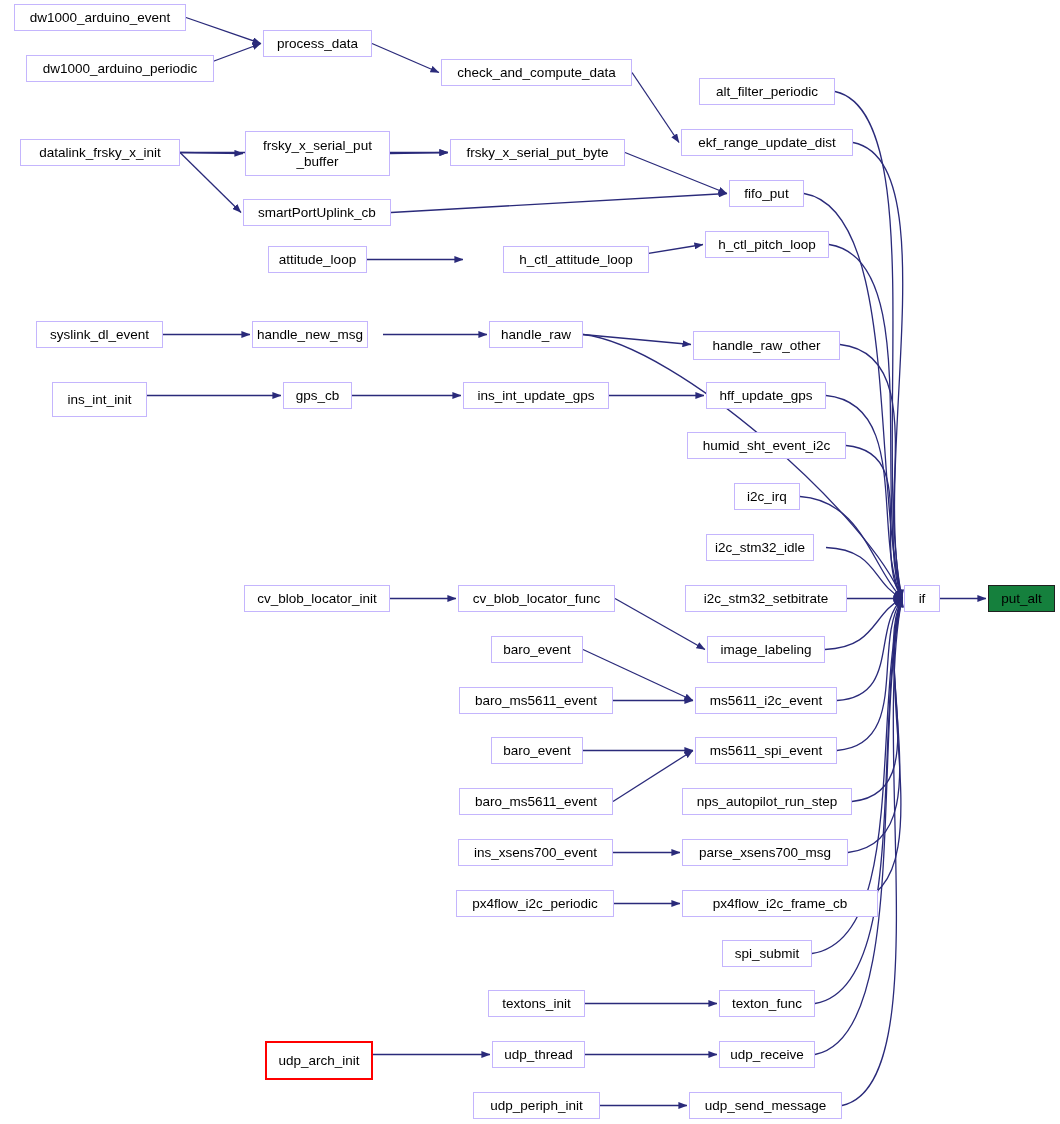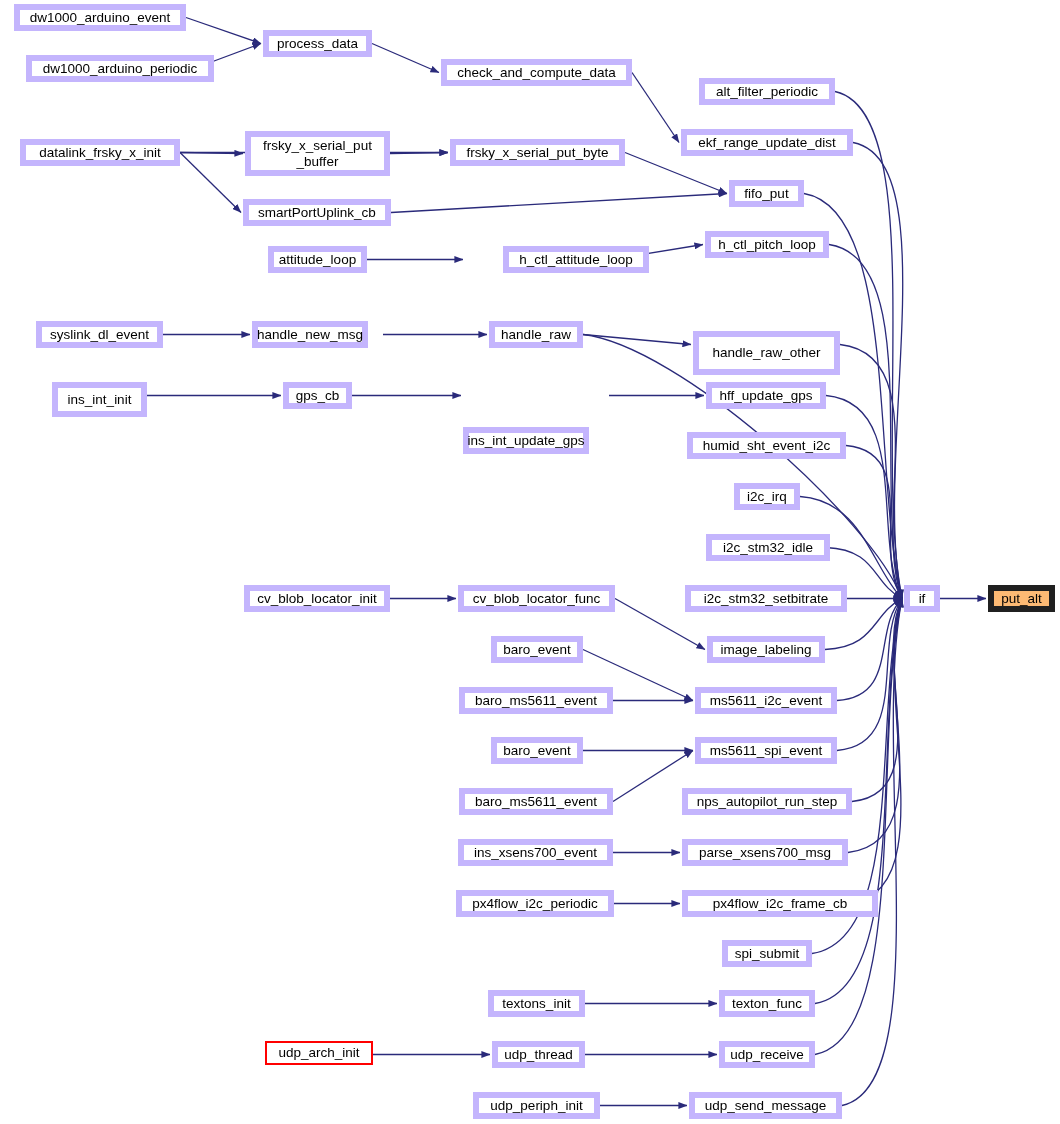--- a/index.html
+++ b/index.html
@@ -2,33 +2,33 @@
 <html><head>
 <meta charset="utf-8">
 <style>
   html,body{margin:0;padding:0;background:#ffffff;}
   body{font-family:"Liberation Sans","DejaVu Sans",sans-serif;}
   #canvas{position:relative;width:1060px;height:1124px;background:#ffffff;overflow:hidden;}
   svg#edges{position:absolute;left:0;top:0;width:1060px;height:1124px;pointer-events:none;}
   .node{
     position:absolute;
     box-sizing:border-box;
-    border:6px solid #c4b5fd;
+    border:1px solid #c4b5fd;
     background:#ffffff;
     color:#000000;
     font-size:13.5px;
     line-height:1.12;
     display:flex;
     align-items:center;
     justify-content:center;
     text-align:center;
     white-space:pre;
     letter-spacing:0px;
   }
-  .node.highlight{background:#fdba74;border-color:#202020;}
+  .node.highlight{background:#15803d;border-color:#202020;}
   .node.redborder{border:2px solid #ff0000;}
   .node.twoline{line-height:1.15;}
 </style>
 </head>
 <body>
 
 <div id="canvas">
   <svg id="edges" viewBox="0 0 1060 1124">
     <defs>
       <marker id="arrow" markerWidth="9" markerHeight="7" refX="8.6" refY="3.5" orient="auto" markerUnits="userSpaceOnUse">
@@ -102,47 +102,47 @@
 _buffer</div>
       <div class="node" style="left: 450px; top: 139px; width: 175px; height: 27px;">frsky_x_serial_put_byte</div>
       <div class="node" style="left: 729px; top: 180px; width: 75px; height: 27px;">fifo_put</div>
       <div class="node" style="left: 243px; top: 199px; width: 148px; height: 27px;">smartPortUplink_cb</div>
       <div class="node" style="left: 268px; top: 246px; width: 99px; height: 27px;">attitude_loop</div>
       <div class="node" style="left: 465px; top: 246px; width: 146px; height: 27px; margin-left: 38px;">h_ctl_attitude_loop</div>
       <div class="node" style="left: 705px; top: 231px; width: 124px; height: 27px;">h_ctl_pitch_loop</div>
       <div class="node" style="left: 36px; top: 321px; width: 127px; height: 27px;">syslink_dl_event</div>
       <div class="node" style="left: 252px; top: 321px; width: 116px; height: 27px;">handle_new_msg</div>
       <div class="node" style="left: 489px; top: 321px; width: 94px; height: 27px;">handle_raw</div>
-      <div class="node" style="left: 693px; top: 331px; width: 147px; height: 44px;">handle_raw_other</div>
+      <div class="node" style="left: 693px; top: 331px; width: 147px; height: 29px;">handle_raw_other</div>
       <div class="node" style="left: 52px; top: 382px; width: 95px; height: 35px;">ins_int_init</div>
       <div class="node" style="left: 283px; top: 382px; width: 69px; height: 27px;">gps_cb</div>
-      <div class="node" style="left: 463px; top: 382px; width: 126px; height: 27px; margin-top: 45px;">ins_int_update_gps</div>
+      <div class="node" style="left: 463px; top: 382px; width: 146px; height: 27px;">ins_int_update_gps</div>
       <div class="node" style="left: 706px; top: 382px; width: 120px; height: 27px;">hff_update_gps</div>
       <div class="node" style="left: 687px; top: 432px; width: 159px; height: 27px;">humid_sht_event_i2c</div>
       <div class="node" style="left: 734px; top: 483px; width: 66px; height: 27px;">i2c_irq</div>
-      <div class="node" style="left: 706px; top: 534px; width: 124px; height: 27px;">i2c_stm32_idle</div>
+      <div class="node" style="left: 706px; top: 534px; width: 108px; height: 27px;">i2c_stm32_idle</div>
       <div class="node" style="left: 685px; top: 585px; width: 162px; height: 27px;">i2c_stm32_setbitrate</div>
       <div class="node" style="left: 244px; top: 585px; width: 146px; height: 27px;">cv_blob_locator_init</div>
       <div class="node" style="left: 458px; top: 585px; width: 157px; height: 27px;">cv_blob_locator_func</div>
       <div class="node" style="left: 707px; top: 636px; width: 118px; height: 27px;">image_labeling</div>
       <div class="node" style="left: 491px; top: 636px; width: 92px; height: 27px;">baro_event</div>
       <div class="node" style="left: 459px; top: 687px; width: 154px; height: 27px;">baro_ms5611_event</div>
       <div class="node" style="left: 695px; top: 687px; width: 142px; height: 27px;">ms5611_i2c_event</div>
       <div class="node" style="left: 491px; top: 737px; width: 92px; height: 27px;">baro_event</div>
       <div class="node" style="left: 695px; top: 737px; width: 142px; height: 27px;">ms5611_spi_event</div>
       <div class="node" style="left: 459px; top: 788px; width: 154px; height: 27px;">baro_ms5611_event</div>
       <div class="node" style="left: 682px; top: 788px; width: 170px; height: 27px;">nps_autopilot_run_step</div>
       <div class="node" style="left: 458px; top: 839px; width: 155px; height: 27px;">ins_xsens700_event</div>
       <div class="node" style="left: 682px; top: 839px; width: 166px; height: 27px;">parse_xsens700_msg</div>
       <div class="node" style="left: 456px; top: 890px; width: 158px; height: 27px;">px4flow_i2c_periodic</div>
       <div class="node" style="left: 682px; top: 890px; width: 196px; height: 27px;">px4flow_i2c_frame_cb</div>
       <div class="node" style="left: 722px; top: 940px; width: 90px; height: 27px;">spi_submit</div>
       <div class="node" style="left: 488px; top: 990px; width: 97px; height: 27px;">textons_init</div>
       <div class="node" style="left: 719px; top: 990px; width: 96px; height: 27px;">texton_func</div>
-      <div class="node redborder" style="left: 265px; top: 1041px; width: 108px; height: 24px;">udp_arch_init</div>
+      <div class="node redborder" style="left: 265px; top: 1041px; width: 108px; height: 39px;">udp_arch_init</div>
       <div class="node" style="left: 492px; top: 1041px; width: 93px; height: 27px;">udp_thread</div>
       <div class="node" style="left: 719px; top: 1041px; width: 96px; height: 27px;">udp_receive</div>
       <div class="node" style="left: 473px; top: 1092px; width: 127px; height: 27px;">udp_periph_init</div>
       <div class="node" style="left: 689px; top: 1092px; width: 153px; height: 27px;">udp_send_message</div>
       <div class="node" style="left: 904px; top: 585px; width: 36px; height: 27px;">if</div>
       <div class="node highlight" style="left: 988px; top: 585px; width: 67px; height: 27px;">put_alt</div>
     </div>
 </div>
 
 </body></html>

